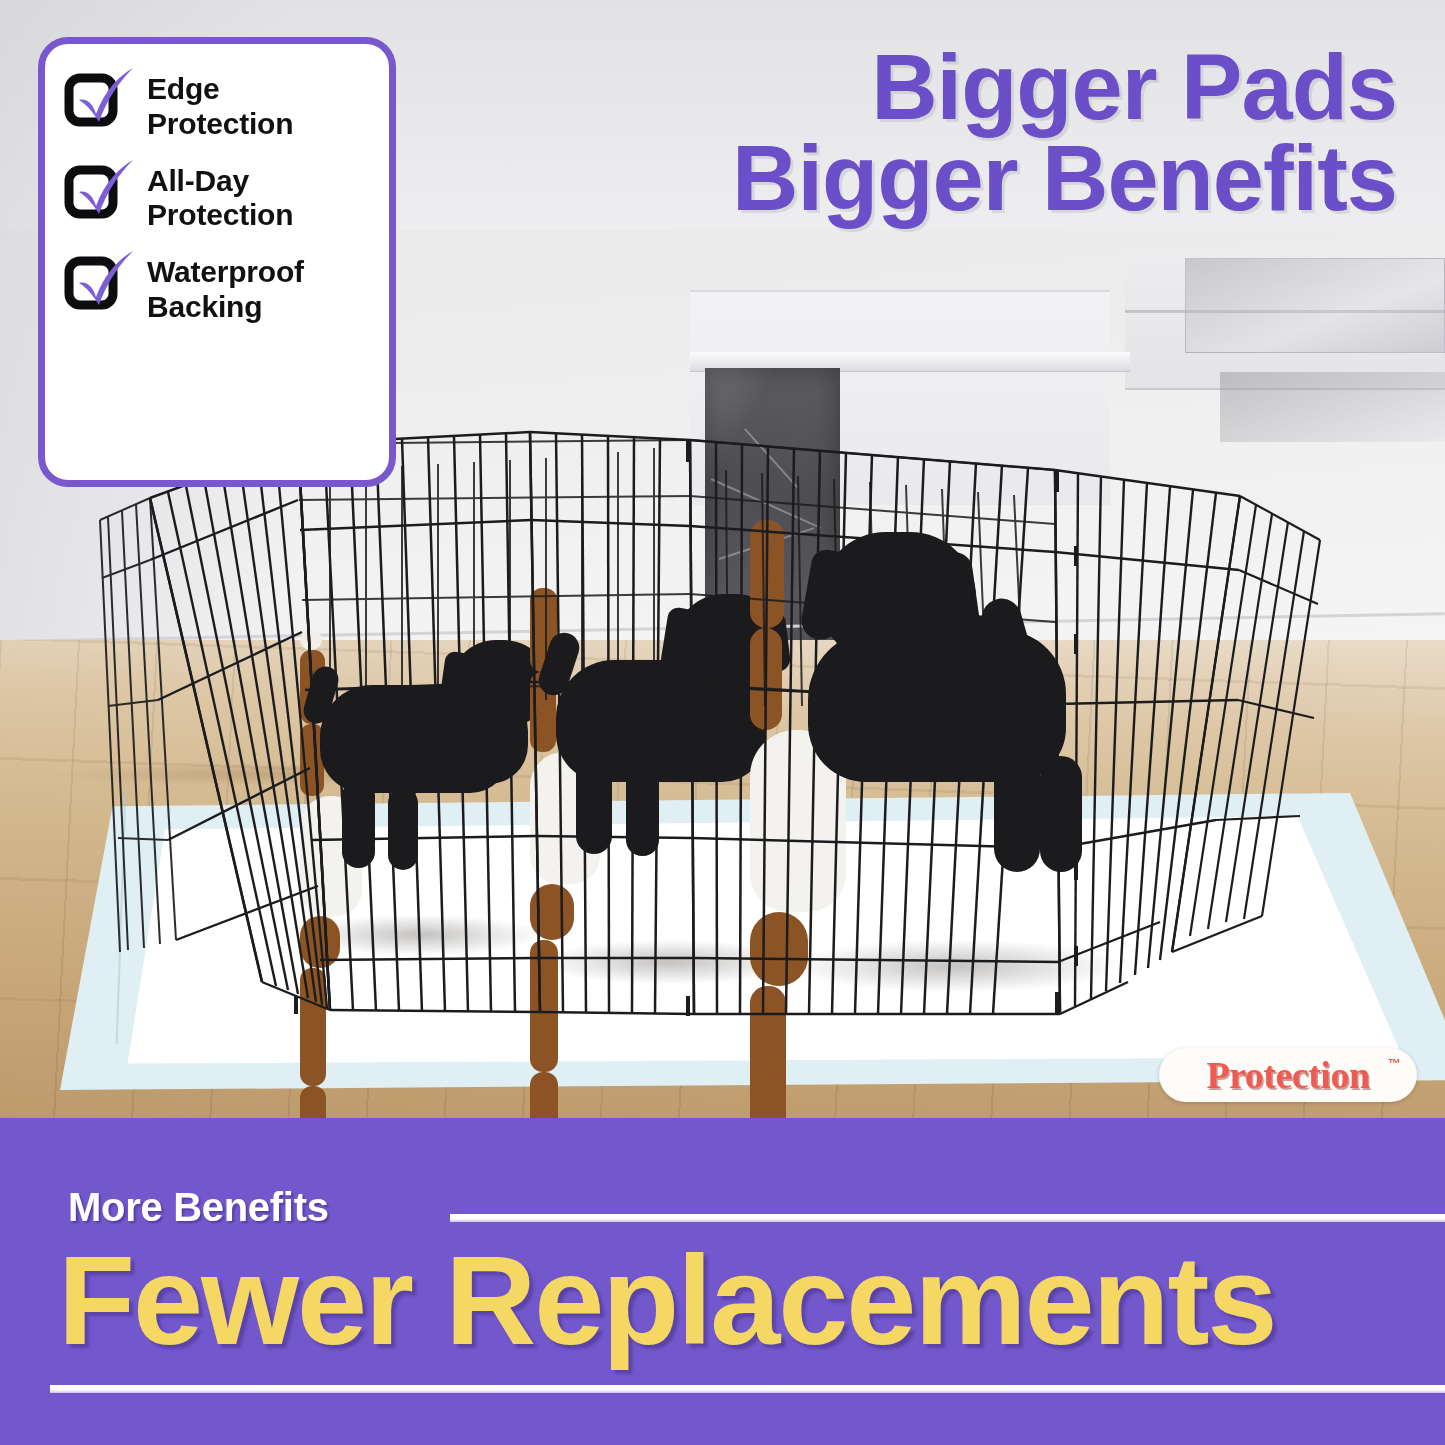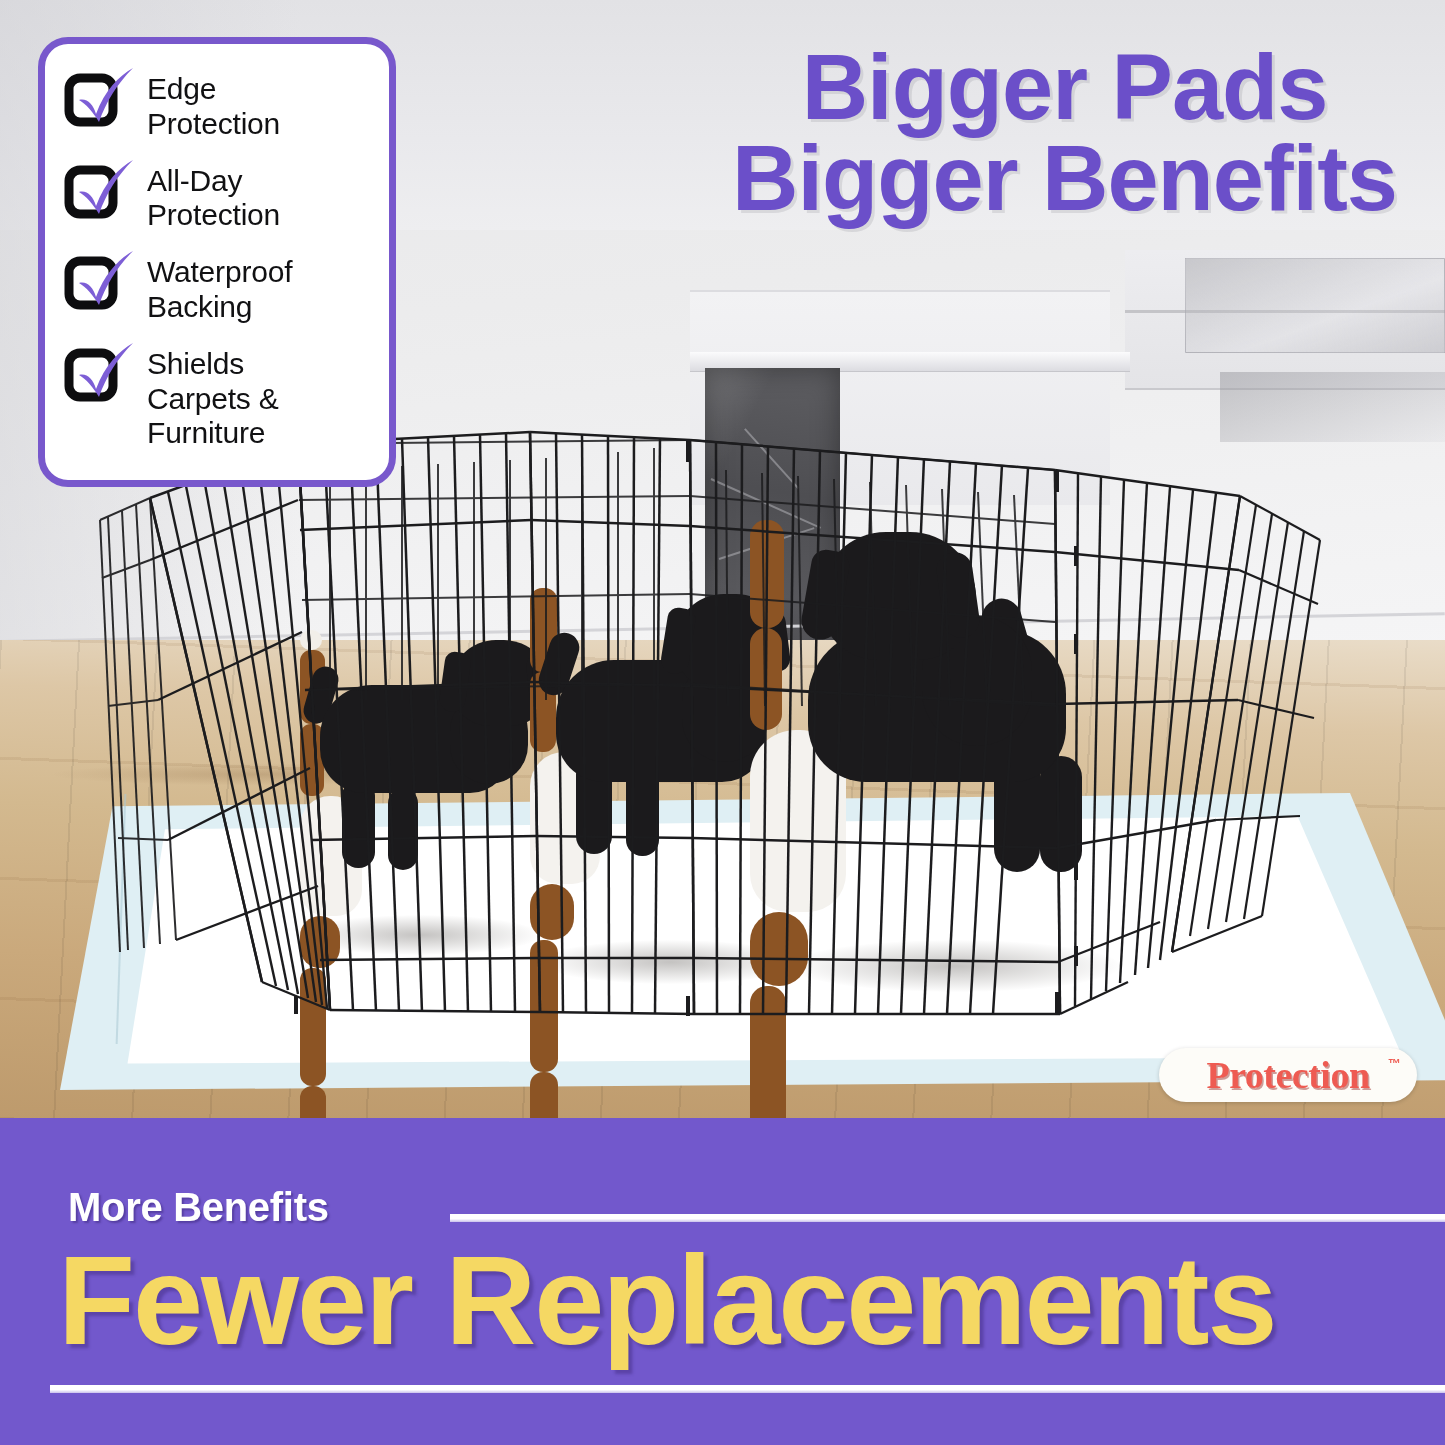--- a/index.html
+++ b/index.html
@@ -190,28 +190,28 @@
     position:absolute; left:38px; top:37px; width:358px; height:450px;
     background:#ffffff; border:7px solid #7858CC; border-radius:30px;
     padding:26px 18px 18px 20px;
     display:flex; flex-direction:column; gap:20px;
     z-index:40;
   }
   .feature-row{ display:flex; align-items:flex-start; gap:22px; }
   .chk{ position:relative; width:60px; height:54px; flex:0 0 60px; margin-top:2px; }
   .chk svg{ position:absolute; left:0; top:-8px; width:74px; height:64px; overflow:visible; }
   .feature-text{
-    font-size:30px; line-height:1.16; color:#111113; font-weight:400;
+    font-size:30px; line-height:1.16; color:#111113; font-weight:700;
     letter-spacing:-.2px; padding-top:2px;
   }
 
   
   .headline{
     position:absolute; right:48px; top:42px; z-index:35;
-    text-align:center; color:#6B4FC9;
+    text-align:right; color:#6B4FC9;
     font-weight:bold; line-height:.99; letter-spacing:-1px;
   }
   .headline .l1{ font-size:92px; display:block; text-shadow:3px 3px 0 rgba(140,140,150,.22); }
   .headline .l2{ font-size:92px; display:block; text-shadow:3px 3px 0 rgba(140,140,150,.22); }
 
   
   .logo{
     position:absolute; left:1159px; top:1048px; width:258px; height:54px;
     background:#fdfcf8; border-radius:28px; z-index:36;
     display:flex; align-items:center; justify-content:center;
@@ -551,29 +551,20 @@
     <div class="feature-row">
       <span class="chk">
         <svg viewBox="0 0 74 64">
           <rect x="4" y="14" width="44" height="44" rx="11" ry="11" fill="none" stroke="#0d0d0f" stroke-width="9"></rect>
           <path d="M14,36 C22,34 28,40 31,50 C40,26 54,12 68,4 C52,20 41,38 34,58 C28,48 21,40 14,36 Z" fill="#7D5ED6"></path>
         </svg>
       </span>
       <span class="feature-text">Waterproof<br>Backing</span>
     </div>
 
-    <div class="feature-row">
-      <span class="chk">
-        <svg viewBox="0 0 74 64">
-          <rect x="4" y="14" width="44" height="44" rx="11" ry="11" fill="none" stroke="#0d0d0f" stroke-width="9"></rect>
-          <path d="M14,36 C22,34 28,40 31,50 C40,26 54,12 68,4 C52,20 41,38 34,58 C28,48 21,40 14,36 Z" fill="#7D5ED6"></path>
-        </svg>
-      </span>
-      <span class="feature-text">Shields<br>Carpets &amp;<br>Furniture</span>
-    </div>
   </div>
 
   <div class="headline">
     <span class="l1">Bigger Pads</span>
     <span class="l2">Bigger Benefits</span>
   </div>
 
   <div class="logo">
     <span class="logo-text">Protection</span>
     <span class="logo-tm">™</span>

